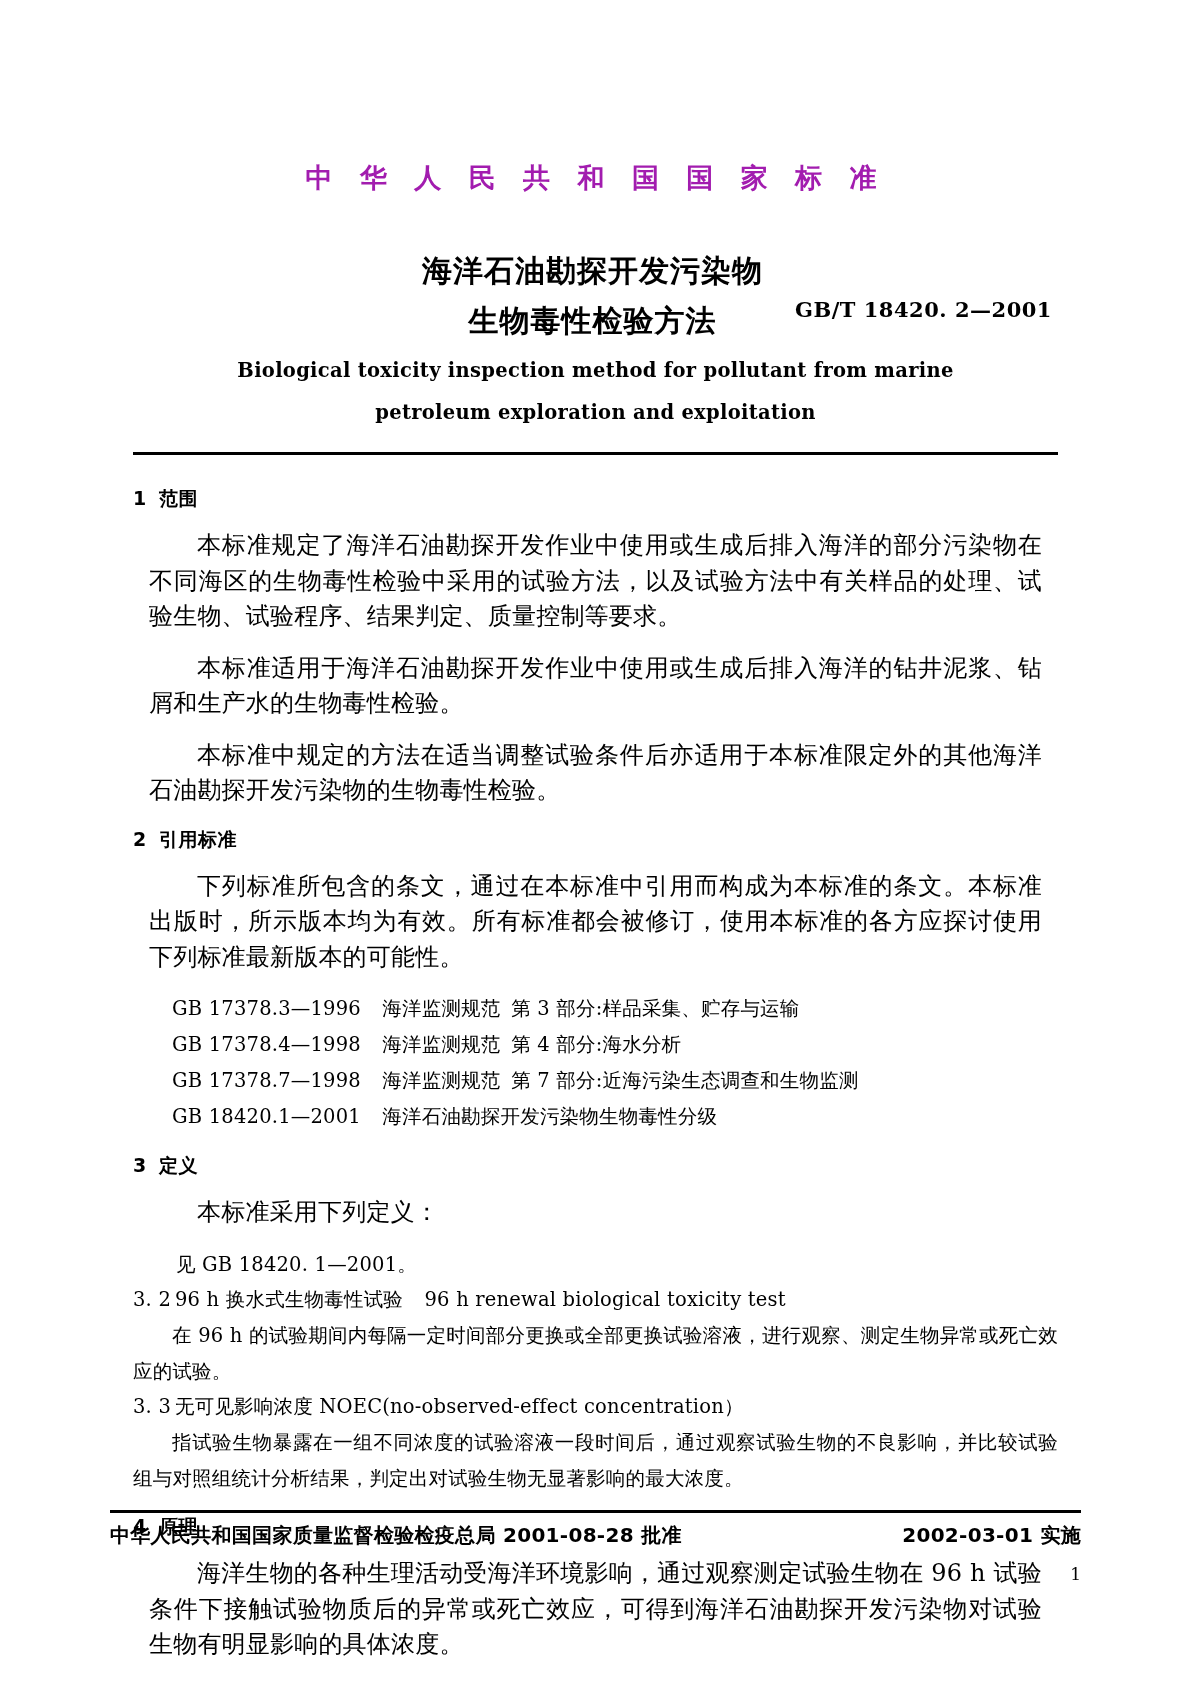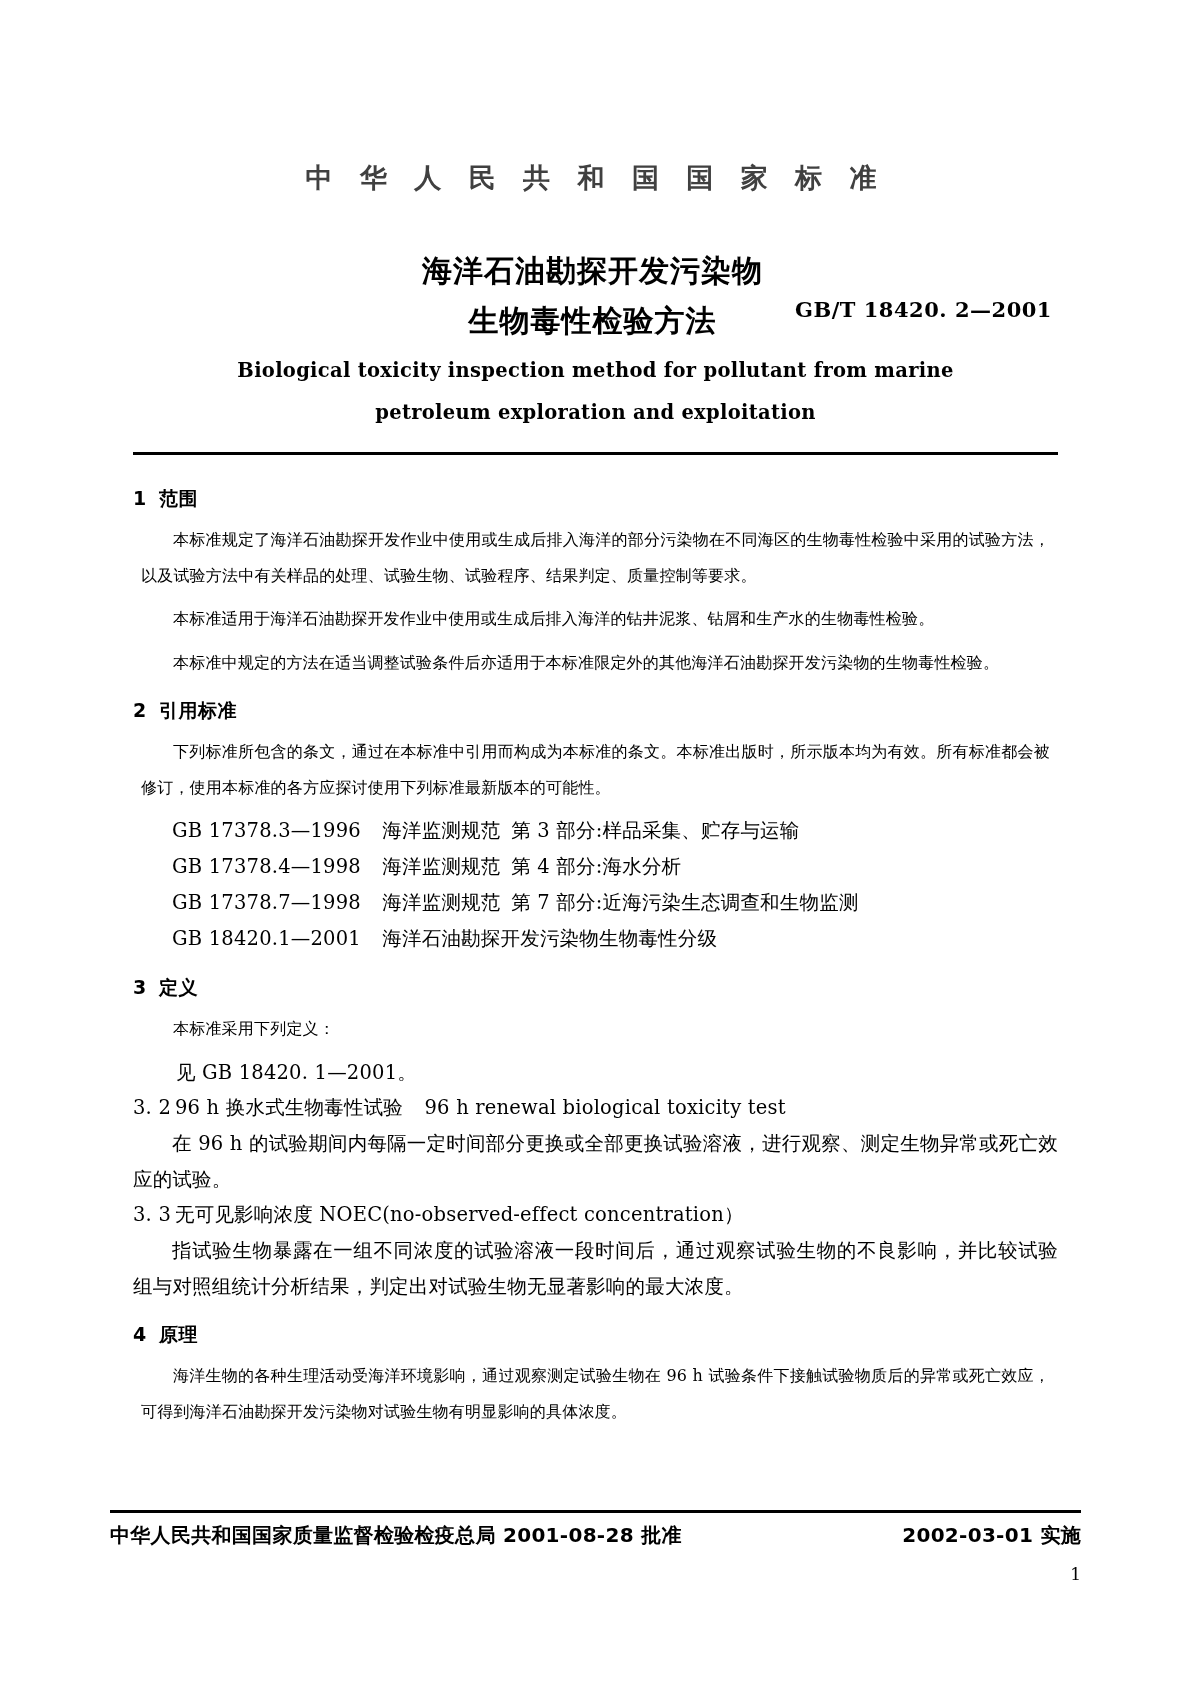--- a/index.html
+++ b/index.html
@@ -27,21 +27,21 @@
     left: 0;
     right: 0;
     top: 160px;
     text-align: center;
   }
   .national-title {
     font-family: "DejaVu Sans", "Liberation Sans", sans-serif;
     font-weight: bold;
     font-size: 27px;
     letter-spacing: 9px;
-    color: #404040;
+    color: #a21caf;
   }
 
   .title-block {
     position: absolute;
     left: 0;
     right: 6px;
     top: 245px;
     height: 110px;
   }
   .cn-title {
@@ -103,22 +103,22 @@
     margin: 18px 0 10px 0;
     letter-spacing: 0.5px;
   }
   .sec-head .num {
     display: inline-block;
     min-width: 26px;
   }
   .sec-head.first { margin-top: 8px; }
 
   p.para {
-    margin: 8px;
-    font-size: 16px;
+    margin: 16px;
+    font-size: 24px;
     line-height: 35.5px;
     text-indent: 2em;
     text-align: justify;
     letter-spacing: 0.2px;
   }
   p.ref-item {
     margin: 0;
     font-size: 19.5px;
     line-height: 36px;
     text-indent: 2em;

